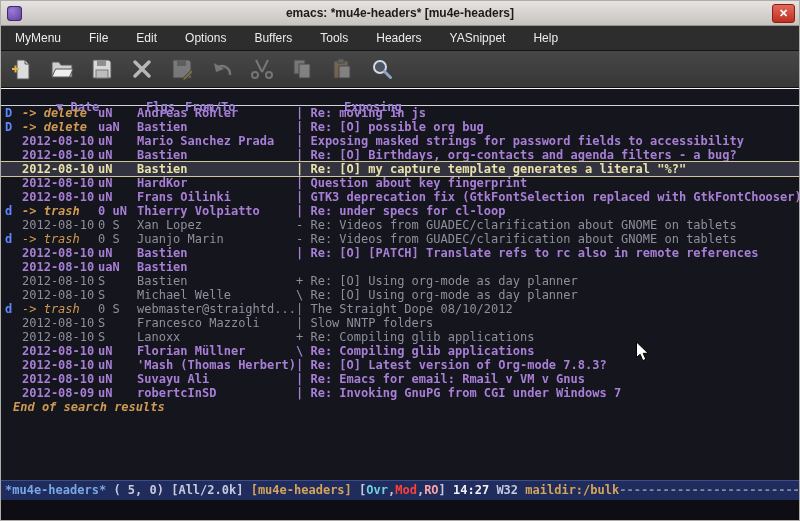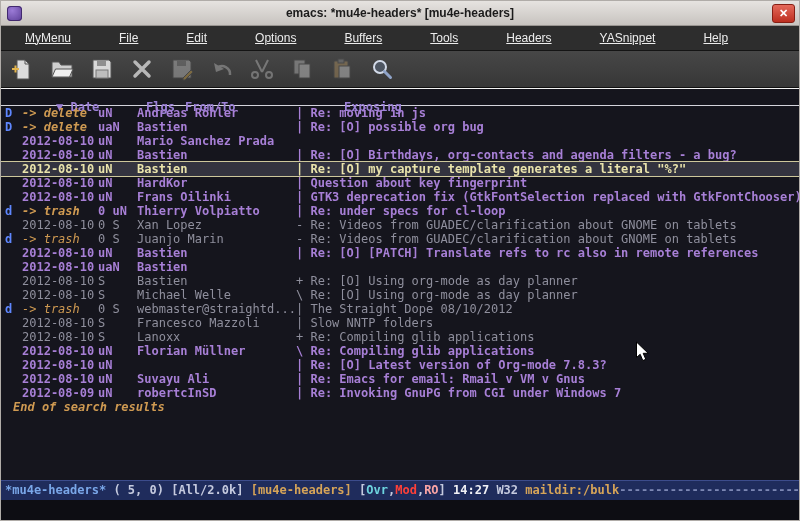--- a/index.html
+++ b/index.html
@@ -15,21 +15,21 @@
   .title-text{position:absolute;left:0;right:0;text-align:center;
               font:bold 12px "Liberation Sans",sans-serif;color:#1b1b1b;}
   .close-btn{position:absolute;right:4px;top:3px;width:21px;height:17px;
              background:linear-gradient(#e4695a,#bd2f20);border:1px solid #861f14;border-radius:3px;
              color:#fff;font:bold 11px "Liberation Sans",sans-serif;
              display:flex;align-items:center;justify-content:center;cursor:default;}
 
   
   .menubar{flex:0 0 24px;background:#2d2d2d;border-bottom:1px solid #141414;
            display:flex;align-items:center;font:12px "Liberation Sans",sans-serif;color:#ececec;}
-  .menu-item{padding:0 24px;line-height:23px;text-decoration:underline;}
+  .menu-item{padding:0 14px;line-height:23px;}
 
   
   .toolbar{flex:0 0 36px;background:linear-gradient(#474747,#373737);border-bottom:1px solid #101010;
            display:flex;align-items:center;padding-left:8px;gap:14px;}
   .tool-btn{width:26px;height:26px;background:none;border:none;padding:1px;margin:0;}
   .tool-btn svg{width:24px;height:24px;display:block;}
   .tool-btn.dim{opacity:.38;}
 
   
   .buffer{flex:1;position:relative;background:#15151d;border-top:1px solid #f2f2f2;
@@ -144,37 +144,37 @@
     <div class="header-line">
       <span class="hdr h-date">▼ Date</span>
       <span class="hdr h-flags">Flgs</span>
       <span class="hdr h-from">From/To</span>
       <span class="hdr h-subj">Exposing</span>
     </div>
 
     <div id="rows">
         <div class="row unread marked"><span class="c-mark">D</span><span class="c-date">-&gt; delete</span><span class="c-flags">uN</span><span class="c-from">Andreas Röhler</span><span class="c-subj">| Re: moving in js</span></div>
         <div class="row unread marked"><span class="c-mark">D</span><span class="c-date">-&gt; delete</span><span class="c-flags">uaN</span><span class="c-from">Bastien</span><span class="c-subj">| Re: [O] possible org bug</span></div>
-        <div class="row unread"><span class="c-mark"></span><span class="c-date">2012-08-10</span><span class="c-flags">uN</span><span class="c-from">Mario Sanchez Prada</span></div>
+        <div class="row unread"><span class="c-mark"></span><span class="c-date">2012-08-10</span><span class="c-flags">uN</span><span class="c-from">Mario Sanchez Prada</span><span class="c-subj">| Exposing masked strings for password fields to accessibility</span></div>
         <div class="row unread"><span class="c-mark"></span><span class="c-date">2012-08-10</span><span class="c-flags">uN</span><span class="c-from">Bastien</span><span class="c-subj">| Re: [O] Birthdays, org-contacts and agenda filters - a bug?</span></div>
         <div class="row current"><span class="c-mark"></span><span class="c-date">2012-08-10</span><span class="c-flags">uN</span><span class="c-from">Bastien</span><span class="c-subj">| Re: [O] my capture template generates a literal "%?"</span></div>
         <div class="row unread"><span class="c-mark"></span><span class="c-date">2012-08-10</span><span class="c-flags">uN</span><span class="c-from">HardKor</span><span class="c-subj">| Question about key fingerprint</span></div>
         <div class="row unread"><span class="c-mark"></span><span class="c-date">2012-08-10</span><span class="c-flags">uN</span><span class="c-from">Frans Oilinki</span><span class="c-subj">| GTK3 deprecation fix (GtkFontSelection replaced with GtkFontChooser)</span></div>
         <div class="row unread marked"><span class="c-mark">d</span><span class="c-date">-&gt; trash</span><span class="c-flags">0 uN</span><span class="c-from">Thierry Volpiatto</span><span class="c-subj">| Re: under specs for cl-loop</span></div>
         <div class="row seen"><span class="c-mark"></span><span class="c-date">2012-08-10</span><span class="c-flags">0 S</span><span class="c-from">Xan Lopez</span><span class="c-subj">- Re: Videos from GUADEC/clarification about GNOME on tablets</span></div>
         <div class="row seen marked"><span class="c-mark">d</span><span class="c-date">-&gt; trash</span><span class="c-flags">0 S</span><span class="c-from">Juanjo Marin</span><span class="c-subj">- Re: Videos from GUADEC/clarification about GNOME on tablets</span></div>
         <div class="row unread"><span class="c-mark"></span><span class="c-date">2012-08-10</span><span class="c-flags">uN</span><span class="c-from">Bastien</span><span class="c-subj">| Re: [O] [PATCH] Translate refs to rc also in remote references</span></div>
         <div class="row unread"><span class="c-mark"></span><span class="c-date">2012-08-10</span><span class="c-flags">uaN</span><span class="c-from">Bastien</span></div>
         <div class="row seen"><span class="c-mark"></span><span class="c-date">2012-08-10</span><span class="c-flags">S</span><span class="c-from">Bastien</span><span class="c-subj">+ Re: [O] Using org-mode as day planner</span></div>
         <div class="row seen"><span class="c-mark"></span><span class="c-date">2012-08-10</span><span class="c-flags">S</span><span class="c-from">Michael Welle</span><span class="c-subj">\ Re: [O] Using org-mode as day planner</span></div>
         <div class="row seen marked"><span class="c-mark">d</span><span class="c-date">-&gt; trash</span><span class="c-flags">0 S</span><span class="c-from">webmaster@straightd...</span><span class="c-subj">| The Straight Dope 08/10/2012</span></div>
         <div class="row seen"><span class="c-mark"></span><span class="c-date">2012-08-10</span><span class="c-flags">S</span><span class="c-from">Francesco Mazzoli</span><span class="c-subj">| Slow NNTP folders</span></div>
         <div class="row seen"><span class="c-mark"></span><span class="c-date">2012-08-10</span><span class="c-flags">S</span><span class="c-from">Lanoxx</span><span class="c-subj">+ Re: Compiling glib applications</span></div>
         <div class="row unread"><span class="c-mark"></span><span class="c-date">2012-08-10</span><span class="c-flags">uN</span><span class="c-from">Florian Müllner</span><span class="c-subj">\ Re: Compiling glib applications</span></div>
-        <div class="row unread"><span class="c-mark"></span><span class="c-date">2012-08-10</span><span class="c-flags">uN</span><span class="c-subj">| Re: [O] Latest version of Org-mode 7.8.3?</span></div>
+        <div class="row unread"><span class="c-mark"></span><span class="c-date">2012-08-10</span><span class="c-flags">uN</span><span class="c-from">'Mash (Thomas Herbert)</span><span class="c-subj">| Re: [O] Latest version of Org-mode 7.8.3?</span></div>
         <div class="row unread"><span class="c-mark"></span><span class="c-date">2012-08-10</span><span class="c-flags">uN</span><span class="c-from">Suvayu Ali</span><span class="c-subj">| Re: Emacs for email: Rmail v VM v Gnus</span></div>
         <div class="row unread"><span class="c-mark"></span><span class="c-date">2012-08-09</span><span class="c-flags">uN</span><span class="c-from">robertcInSD</span><span class="c-subj">| Re: Invoking GnuPG from CGI under Windows 7</span></div>
       </div>
 
     <div class="footer-line">End of search results</div>
 
     <svg class="mouse" width="15" height="22" viewBox="0 0 15 22">
       <path d="M1.5 1v15.5l3.7-3.2 2.6 6.3 3-1.3-2.6-6h5z" fill="#ffffff" stroke="#000000" stroke-width="1"></path>
     </svg>
   </div>

